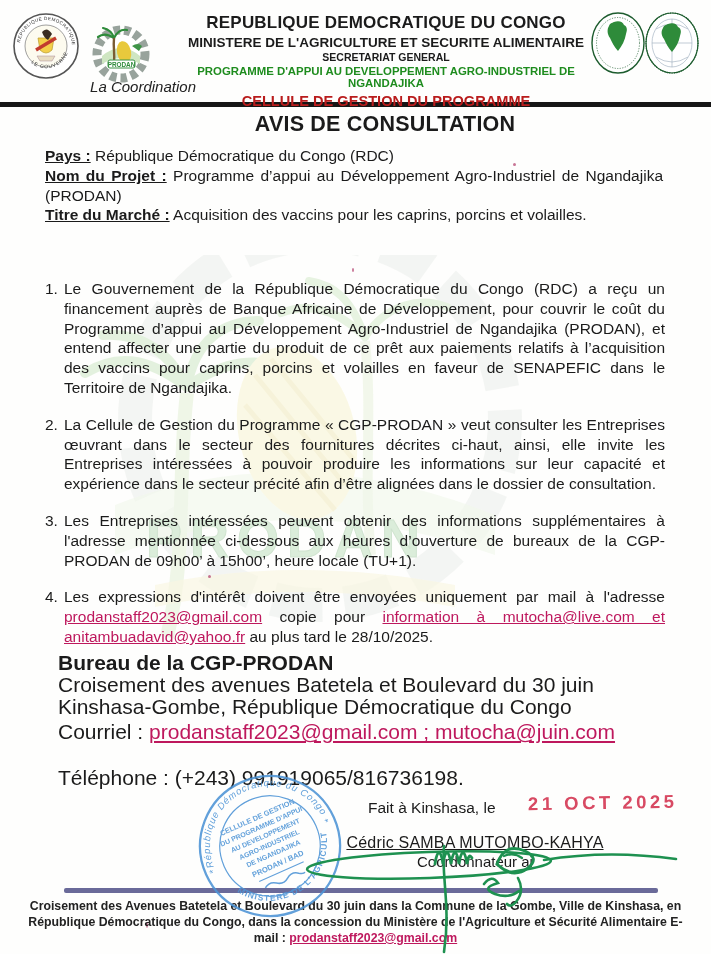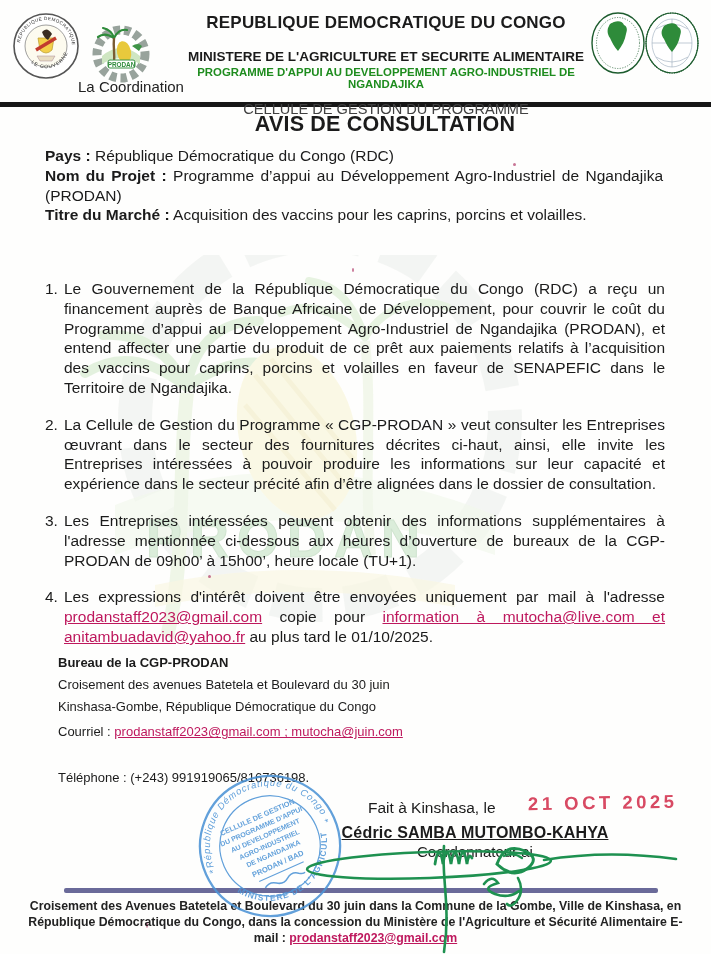--- a/index.html
+++ b/index.html
@@ -4,55 +4,55 @@
 <style>
   html,body{margin:0;padding:0;background:#e8e8e8;}
   .page{
     position:relative;width:711px;height:954px;margin:0 auto;
     background:#fefefd;overflow:hidden;
     font-family:"Liberation Sans", sans-serif;color:#1b1b1b;
   }
   
   .center-head{position:absolute;left:158px;top:13px;width:456px;text-align:center;z-index:2;}
   .ch1{font-size:17px;font-weight:bold;letter-spacing:.2px;}
-  .ch2{font-size:13.5px;font-weight:bold;margin-top:16px;}
+  .ch2{font-size:13.5px;font-weight:bold;margin-top:2px;}
   .ch3{font-size:10.5px;font-weight:bold;margin-top:1px;}
   .ch4{font-size:11.4px;font-weight:bold;color:#1e8c1e;margin-top:2px;}
-  .ch5{font-size:14.6px;font-weight:normal;color:#404040;margin-top:11px;}
-  .coordination{position:absolute;left:66px;top:78px;width:130px;text-align:center;
-    font-size:15px;color:#222;z-index:2;}
+  .ch5{font-size:14.6px;font-weight:bold;color:#b91c1c;margin-top:4px;}
+  .coordination{position:absolute;left:66px;top:78px;width:130px;text-align:right;
+    font-style:italic;font-size:15px;color:#222;z-index:2;}
   .rule-black{position:absolute;left:0;top:102px;width:711px;height:4.5px;background:#161616;}
   
   .doc-title{position:absolute;left:0;top:112px;width:682px;text-align:center;
     font-size:21.5px;font-weight:bold;letter-spacing:.2px;z-index:2;padding-left:44px;}
   .fields{position:absolute;left:45px;right:48px;top:146px;z-index:2;
     font-size:15.5px;line-height:19.8px;}
   .field-line{text-align:justify;}
   .field-line.gap-top{margin-top:6px;}
-  .flabel{font-weight:bold;}
+  .flabel{font-weight:bold;text-decoration:underline;}
   
   .plist{position:absolute;left:45px;right:46px;top:279px;z-index:2;
     font-size:15.5px;line-height:19.8px;}
   .pitem{display:flex;margin-bottom:17px;}
   .li-num{width:19px;flex-shrink:0;}
   .li-body{flex:1;text-align:justify;}
   a.doclink,.doclink{color:#be185d;text-decoration:underline;cursor:pointer;}
   
   .bureau{position:absolute;left:58px;right:60px;top:652px;z-index:1;
-    font-size:13px;line-height:21.8px;}
+    font-size:21px;line-height:21.8px;}
   .bureau-title{font-weight:bold;}
   .courriel{margin-top:4px;}
   .telephone{margin-top:24px;}
   
   .fait{position:absolute;left:368px;top:799px;font-size:15.5px;z-index:2;}
   .datestamp{position:absolute;left:528px;top:792px;z-index:3;
     color:#d84a63;font-size:18.5px;font-weight:bold;letter-spacing:3.5px;
     transform:rotate(-1deg);}
   .signame{position:absolute;left:300px;top:824px;width:350px;text-align:center;z-index:2;}
-  .signame .nm{font-size:16px;font-weight:bold;text-decoration:underline;letter-spacing:.2px;}
+  .signame .nm{font-size:16px;font-weight:normal;text-decoration:underline;letter-spacing:.2px;margin-top:10px;}
   .signame .role{font-size:15px;margin-top:1px;}
   .stampwrap{position:absolute;left:194px;top:770px;width:152px;height:152px;z-index:3;
     transform:rotate(-24deg);opacity:.88;}
   .sigwrap{position:absolute;left:292px;top:834px;width:400px;height:120px;z-index:4;}
   
   .rule-footer{position:absolute;left:64px;top:888px;width:594px;height:4.5px;
     background:#6a6a99;border-radius:2px;z-index:2;}
   .footer{position:absolute;left:20px;right:20px;top:898px;text-align:center;z-index:2;
     font-size:12.3px;font-weight:bold;line-height:16px;color:#222;}
   
@@ -113,20 +113,21 @@
     <path d="M48,22 q6,-4 10,0 l-3,5 q-4,-3 -7,-5Z" fill="#3f9447"></path>
     <rect x="24" y="36" width="27" height="8" rx="2" fill="#fff" stroke="#3f9447" stroke-width="1"></rect>
     <text x="37.5" y="42.5" text-anchor="middle" font-size="6.4" font-weight="bold" fill="#2e8b3a">PRODAN</text>
   </svg>
 
   <div class="coordination">La Coordination</div>
 
   <div class="center-head">
     <div class="ch1">REPUBLIQUE DEMOCRATIQUE DU CONGO</div>
     <div class="ch2">MINISTERE DE L'AGRICULTURE ET SECURITE ALIMENTAIRE</div>
+    <div class="ch3">SECRETARIAT GENERAL</div>
     <div class="ch4">PROGRAMME D'APPUI AU DEVELOPPEMENT AGRO-INDUSTRIEL DE NGANDAJIKA</div>
     <div class="ch5">CELLULE DE GESTION DU PROGRAMME</div>
   </div>
 
   <svg class="logo" style="left:590px;top:10px" width="112" height="68" viewBox="0 0 112 68">
     <ellipse cx="28" cy="33" rx="26" ry="30" fill="#fff" stroke="#1d5c2e" stroke-width="1.4"></ellipse>
     <ellipse cx="28" cy="33" rx="21.5" ry="25.5" fill="#fff" stroke="#1d5c2e" stroke-width=".7" stroke-dasharray="1.2 1.4"></ellipse>
     <path d="M24,12 c5,-2 9,0 10,3 c4,2 3,6 2,9 c-1,6 -4,12 -8,17 c-4,-4 -6,-9 -8,-13 c-3,-4 -3,-9 -1,-12 c1,-3 3,-3 5,-4 Z" fill="#2e8b3a"></path>
     <ellipse cx="82" cy="33" rx="26" ry="30" fill="#fff" stroke="#1d5c2e" stroke-width="1.2"></ellipse>
     <ellipse cx="82" cy="33" rx="20" ry="24" fill="none" stroke="#9ab" stroke-width=".6"></ellipse>
@@ -153,21 +154,21 @@
     <div class="pitem">
       <span class="li-num">2.</span>
       <div class="li-body">La Cellule de Gestion du Programme « CGP-PRODAN » veut consulter les Entreprises œuvrant dans le secteur des fournitures décrites ci-haut, ainsi, elle invite les Entreprises intéressées à pouvoir produire les informations sur leur capacité et expérience dans le secteur précité afin d’être alignées dans le dossier de consultation.</div>
     </div>
     <div class="pitem">
       <span class="li-num">3.</span>
       <div class="li-body">Les Entreprises intéressées peuvent obtenir des informations supplémentaires à l'adresse mentionnée ci-dessous aux heures d’ouverture de bureaux de la CGP-PRODAN de 09h00’ à 15h00’, heure locale (TU+1).</div>
     </div>
     <div class="pitem">
       <span class="li-num">4.</span>
-      <div class="li-body"><span>Les expressions d'intérêt doivent être envoyées uniquement par mail à l'adresse </span><span class="doclink">prodanstaff2023@gmail.com</span><span> copie pour </span><span class="doclink">information à mutocha@live.com et</span> <span class="doclink">anitambuadavid@yahoo.fr</span><span> au plus tard le 01/10/2025.</span></div>
+      <div class="li-body"><span>Les expressions d'intérêt doivent être envoyées uniquement par mail à l'adresse </span><span class="doclink">prodanstaff2023@gmail.com</span><span> copie pour </span><span class="doclink">information à mutocha@live.com et</span> <span class="doclink">anitambuadavid@yahoo.fr</span><span> au plus tard le 28/10/2025.</span></div>
     </div>
   </div>
 
   <div class="bureau">
     <div class="bureau-title">Bureau de la CGP-PRODAN</div>
     <div>Croisement des avenues Batetela et Boulevard du 30 juin</div>
     <div>Kinshasa-Gombe, République Démocratique du Congo</div>
     <div class="courriel"><span>Courriel : </span><span class="doclink">prodanstaff2023@gmail.com ; mutocha@juin.com</span></div>
     <div class="telephone">Téléphone : (+243) 991919065/816736198.</div>
   </div>

